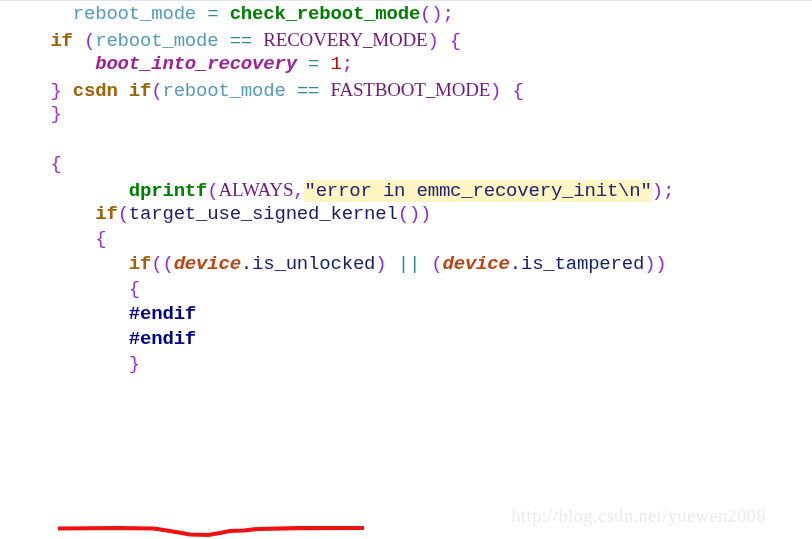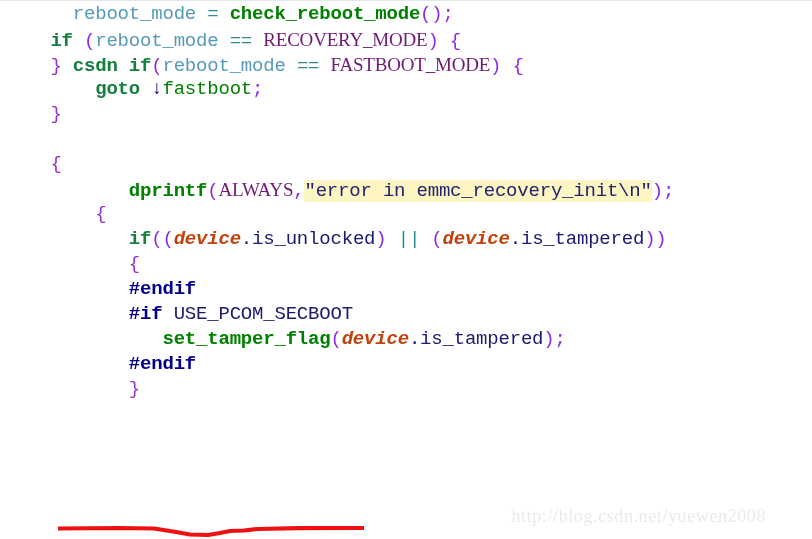--- a/index.html
+++ b/index.html
@@ -46,21 +46,21 @@
     white-space: pre;
     font-family: "Liberation Mono", "DejaVu Sans Mono", monospace;
     font-size: 19px;
     letter-spacing: -0.2px;
     padding-left: 28px;
   }
 
   
   .t-plain      { color: #1a1a6e; }                          
   .t-var        { color: #5599bb; }                          
-  .t-kw         { color: #15803d; font-weight: bold; }       
+  .t-kw         { color: #a16207; font-weight: bold; }       
   .t-fn         { color: #008000; font-weight: bold; }       
   .t-fn-plain   { color: #008000; }                          
   .t-macro-red  { color: #701a75; font-family: Liberation Serif, serif; }                          
   .t-num        { color: #cc0000; }                          
   .t-punct      { color: #8a2be2; }                          
   .t-brace      { color: #9932cc; }                          
   .t-op         { color: #2e8b8b; }                          
   .t-member     { color: #c2410c; font-weight: bold; font-style: italic; } 
   .t-field      { color: #1a1a6e; }                          
   .t-ital-mag   { color: #a0209a; font-weight: bold; font-style: italic; } 
@@ -95,32 +95,31 @@
 </head>
 <body>
 
 <div id="code-view">
 
   <div class="top-rule"></div>
 
   <div class="code-lines" id="code-lines">
       <div class="code-line"><span class="t-plain">    </span><span class="t-var">reboot_mode</span><span class="t-plain"> </span><span class="t-op">=</span><span class="t-plain"> </span><span class="t-fn">check_reboot_mode</span><span class="t-punct">();</span></div>
       <div class="code-line"><span class="t-plain">  </span><span class="t-kw">if</span><span class="t-plain"> </span><span class="t-punct">(</span><span class="t-var">reboot_mode</span><span class="t-plain"> </span><span class="t-op">==</span><span class="t-plain"> </span><span class="t-macro-red">RECOVERY_MODE</span><span class="t-punct">) {</span></div>
+      <div class="code-line"><span class="t-plain">      </span><span class="t-ital-mag">boot_into_recovery</span><span class="t-plain"> </span><span class="t-op">=</span><span class="t-plain"> </span><span class="t-num">1</span><span class="t-punct">;</span></div>
       <div class="code-line"><span class="t-plain">  </span><span class="t-brace">}</span><span class="t-plain"> </span><span class="t-kw">csdn if</span><span class="t-punct">(</span><span class="t-var">reboot_mode</span><span class="t-plain"> </span><span class="t-op">==</span><span class="t-plain"> </span><span class="t-macro-red">FASTBOOT_MODE</span><span class="t-punct">) {</span></div>
-      <div class="code-line"><span class="t-plain">      </span><span class="t-kw">goto</span><span class="t-plain"> </span><span class="t-arrow">↓</span><span class="t-fn-plain">fastboot</span><span class="t-punct">;</span></div>
       <div class="code-line"><span class="t-plain">  </span><span class="t-brace">}</span></div>
       <div class="code-line"><span class="t-plain"></span></div>
       <div class="code-line"><span class="t-plain">  </span><span class="t-brace">{</span></div>
       <div class="code-line"><span class="t-plain">         </span><span class="t-fn">dprintf</span><span class="t-punct">(</span><span class="t-macro-red">ALWAYS</span><span class="t-punct">,</span><span class="t-str">"error in emmc_recovery_init\n"</span><span class="t-punct">);</span></div>
+      <div class="code-line"><span class="t-plain">      </span><span class="t-kw">if</span><span class="t-punct">(</span><span class="t-field">target_use_signed_kernel</span><span class="t-punct">())</span></div>
       <div class="code-line"><span class="t-plain">      </span><span class="t-brace">{</span></div>
       <div class="code-line"><span class="t-plain">         </span><span class="t-kw">if</span><span class="t-punct">((</span><span class="t-member">device</span><span class="t-field">.is_unlocked</span><span class="t-punct">)</span><span class="t-plain"> </span><span class="t-op">||</span><span class="t-plain"> </span><span class="t-punct">(</span><span class="t-member">device</span><span class="t-field">.is_tampered</span><span class="t-punct">))</span></div>
       <div class="code-line"><span class="t-plain">         </span><span class="t-brace">{</span></div>
       <div class="code-line"><span class="t-plain">         </span><span class="t-pp">#endif</span></div>
-      <div class="code-line"><span class="t-plain">         </span><span class="t-pp">#if</span><span class="t-plain"> </span><span class="t-ppname">USE_PCOM_SECBOOT</span></div>
-      <div class="code-line"><span class="t-plain">            </span><span class="t-fn">set_tamper_flag</span><span class="t-punct">(</span><span class="t-member">device</span><span class="t-field">.is_tampered</span><span class="t-punct">);</span></div>
       <div class="code-line"><span class="t-plain">         </span><span class="t-pp">#endif</span></div>
       <div class="code-line"><span class="t-plain">         </span><span class="t-brace">}</span></div>
     </div>
 
   <svg id="red-underline" viewBox="0 0 306 14" preserveAspectRatio="none">
     <path d="M1,4.5 L60,4.0 L96,4.5 L118,8.0 L132,10.5 L150,11.0 L162,9.0 L172,7.0 L186,6.5 L200,5.0 L240,4.2 L305,4.0" fill="none" stroke="#ee1111" stroke-width="4.2" stroke-linecap="round" stroke-linejoin="round"></path>
   </svg>
 
   <div id="watermark">http://blog.csdn.net/yuewen2008</div>
 

